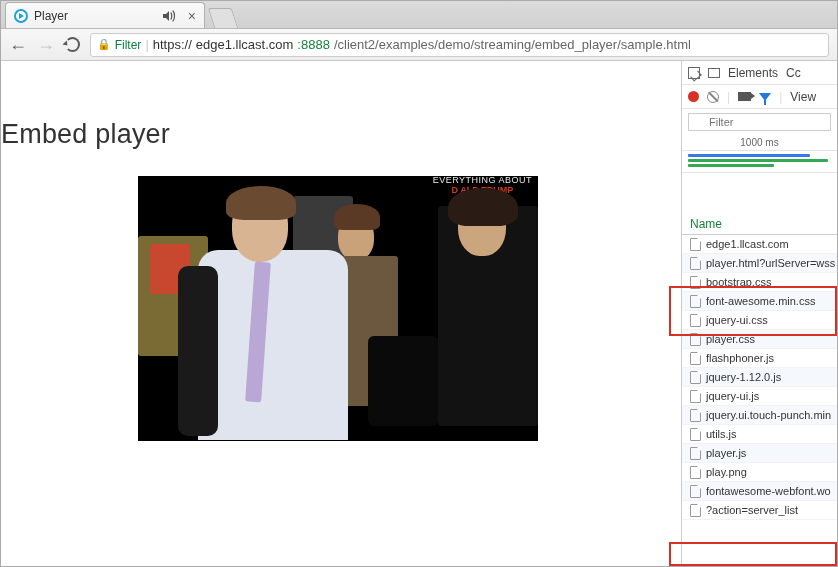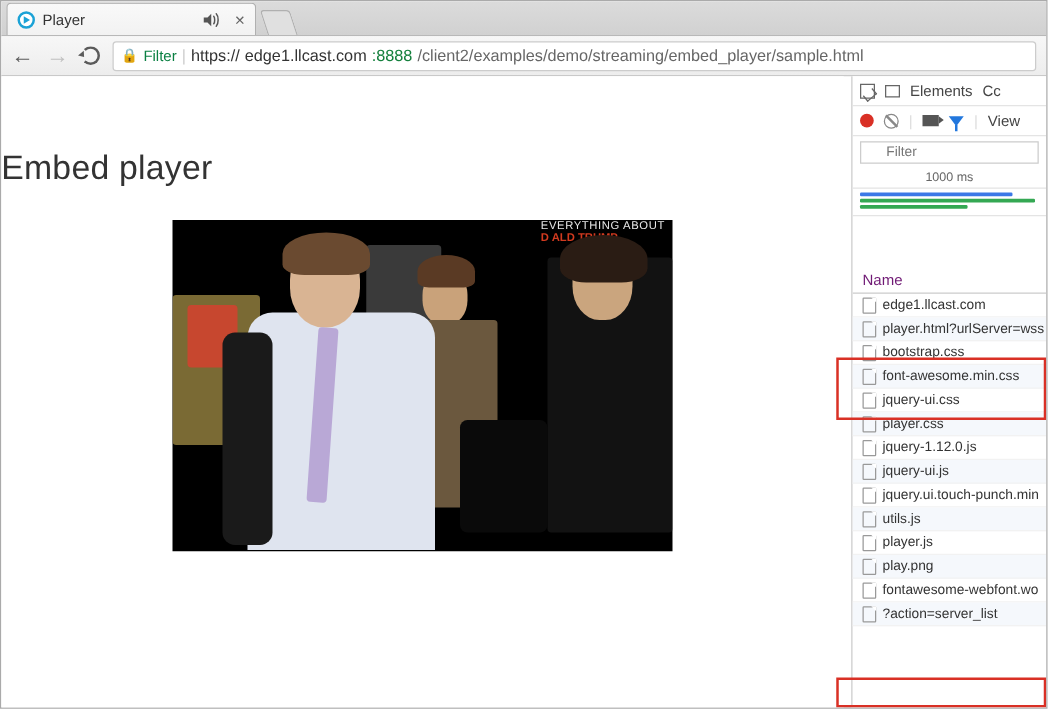--- a/index.html
+++ b/index.html
@@ -20,21 +20,21 @@
   .omnibox{flex:1;height:24px;border:1px solid #ccc;border-radius:3px;background:#fff;display:flex;align-items:center;padding:0 6px;font-size:13px;gap:4px;overflow:hidden;white-space:nowrap}
   .lock{color:#0b8043;font-size:11px}
   .secure{color:#0b8043;font-size:12px}
   .pipe{color:#ccc}
   .url-host{color:#333}
   .url-port{color:#15803d}
   .url-path{color:#666}
   .content{position:absolute;top:60px;left:0;right:162px;bottom:0;background:#fff}
   .page-title{text-align:left;font-size:27px;font-weight:400;color:#333;margin-top:58px;letter-spacing:.2px}
   .player{width:400px;height:265px;background:#000;margin:26px auto 0;position:relative;overflow:hidden}
-  .overlay-banner{position:absolute;right:6px;top:0;text-align:left;font-size:9px;line-height:1.1}
+  .overlay-banner{position:absolute;right:6px;top:0;text-align:center;font-size:9px;line-height:1.1}
   .ob1{color:#e8e8e8;letter-spacing:.5px}
   .ob2{color:#d23a1f;font-weight:bold}
   .scene{position:absolute;inset:20px 0 0 0}
   .bg-shape{position:absolute;border-radius:3px}
   .devtools{position:absolute;top:60px;right:0;width:156px;bottom:0;border-left:1px solid #ccc;background:#fff;font-size:12px;color:#333;overflow:hidden}
   .dt-row{display:flex;align-items:center;height:24px;border-bottom:1px solid #e4e4e4;padding:0 6px;gap:8px}
   .dt-tab{color:#444}.dt-tab.cut{overflow:hidden}
   .sel-icon{width:12px;height:12px;border:1px solid #666;position:relative}
   .sel-icon::after{content:"";position:absolute;left:2px;top:5px;width:8px;height:5px;border:1px solid #666;border-top:none;transform:rotate(-40deg)}
   .dev-icon{width:12px;height:10px;border:1px solid #666}
@@ -43,21 +43,21 @@
   .ban::after{content:"";position:absolute;left:-1px;top:4px;width:13px;height:1.5px;background:#888;transform:rotate(45deg)}
   .cam{width:13px;height:9px;background:#555;position:relative}
   .cam::after{content:"";position:absolute;right:-4px;top:1px;border-left:4px solid #555;border-top:3px solid transparent;border-bottom:3px solid transparent}
   .funnel{width:0;height:0;border-left:6px solid transparent;border-right:6px solid transparent;border-top:8px solid #2277dd;position:relative}
   .funnel::after{content:"";position:absolute;left:-1px;top:-1px;width:2px;height:5px;background:#2277dd}
   .filter-input{margin:4px 6px;height:18px;border:1px solid #ccc;width:calc(100% - 12px);padding:0 20px;font-size:11px;color:#888}
   .timeline{height:16px;border-bottom:1px solid #e4e4e4;text-align:center;font-size:10px;color:#666;line-height:16px}
   .waterfall{height:22px;padding:3px 6px;border-bottom:1px solid #e4e4e4}
   .wf-bar{height:3px;margin-bottom:2px;border-radius:1px}
   .netlist{}
-  .net-head{height:22px;border-bottom:1px solid #ccc;padding-left:8px;line-height:22px;color:#701a75}
+  .net-head{height:22px;border-bottom:1px solid #ccc;padding-left:8px;line-height:22px;color:#15803d}
   .net-row{height:19px;display:flex;align-items:center;padding-left:8px;gap:5px;border-bottom:1px solid #f2f2f2;font-size:11px;color:#333;white-space:nowrap;overflow:hidden}
   .net-row:nth-child(even){background:#f5f8fc}
   .file-ic{width:11px;height:13px;border:1px solid #999;border-radius:1px;position:relative;flex-shrink:0}
   .file-ic::after{content:"";position:absolute;right:-1px;top:-1px;border-top:4px solid #fff;border-left:4px solid transparent}
   .hl-red{position:absolute;border:2px solid #d93025;pointer-events:none}
 </style>
 </head>
 <body>
 
 <div class="tabstrip">
@@ -164,20 +164,24 @@
         <div class="net-row">
           <span class="file-ic"></span>
           <span>jquery-ui.css</span>
         </div>
         <div class="net-row">
           <span class="file-ic"></span>
           <span>player.css</span>
         </div>
         <div class="net-row">
           <span class="file-ic"></span>
+          <span>flashphoner.js</span>
+        </div>
+        <div class="net-row">
+          <span class="file-ic"></span>
           <span>jquery-1.12.0.js</span>
         </div>
         <div class="net-row">
           <span class="file-ic"></span>
           <span>jquery-ui.js</span>
         </div>
         <div class="net-row">
           <span class="file-ic"></span>
           <span>jquery.ui.touch-punch.min</span>
         </div>

